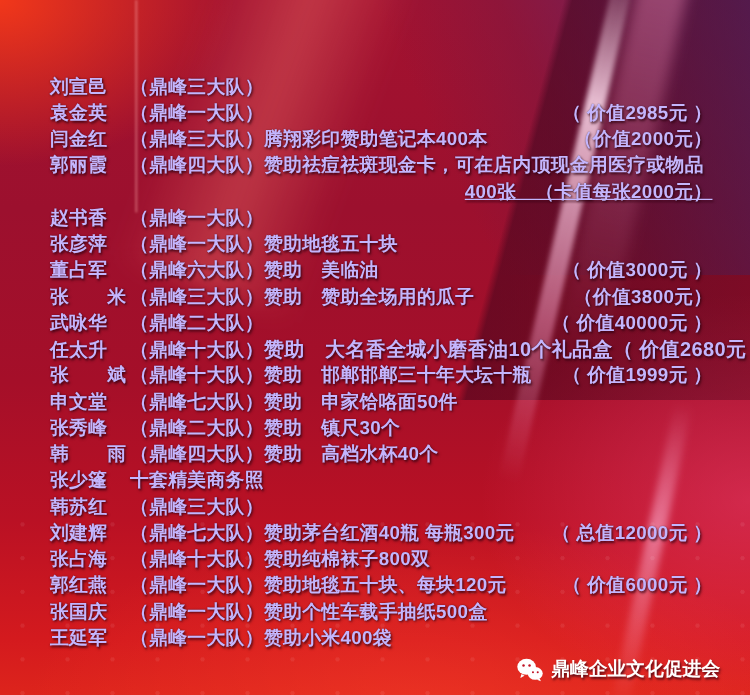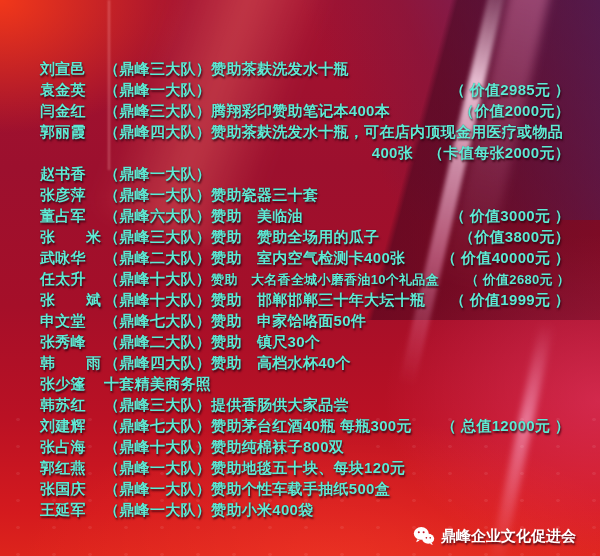--- a/index.html
+++ b/index.html
@@ -42,73 +42,73 @@
   .streak.s5{left:108px;top:0;width:2px;height:170px;
     background:rgba(255,180,180,.35);filter:blur(1px);}
   .dots{
     position:absolute;left:0;right:0;bottom:0;height:150px;
     background-image:radial-gradient(circle, rgba(255,255,255,.10) 1.5px, rgba(255,255,255,0) 2px);
     background-size:36px 27px;opacity:.7;
   }
   
   .content{
     position:absolute;left:40px;right:30px;top:60px;
-    color:#5eead4;font-weight:700;font-size:15px;letter-spacing:.3px;
+    color:#c4b5fd;font-weight:700;font-size:15px;letter-spacing:.3px;
     text-shadow:1px 1.5px 2px rgba(45,0,15,.8), 0 0 1px rgba(0,0,0,.45);
   }
   .row{display:flex;align-items:baseline;height:21px;white-space:pre;}
   .row .name{min-width:64px;flex:none;}
   .row .team{flex:none;}
   .row .text{flex:none;}
   .row .price{margin-left:auto;flex:none;}
-  .row.small .text,.row.small .price{font-size:13px;}
-  .row.cont{justify-content:center;}
+  .row.small .text,.row.small .price{font-size:16px;}
+  .row.cont{justify-content:center;text-decoration:underline;}
   
   .footer{
-    position:absolute;right:24px;bottom:10px;display:flex;align-items:center;gap:6px;
+    position:absolute;right:24px;bottom:10px;display:flex;gap:6px;
     color:#fff;font-weight:700;font-size:15px;
     text-shadow:1px 1.5px 2px rgba(45,0,15,.8);
   }
   .wechat{width:22px;height:20px;display:block;}
 </style>
 </head>
 <body>
 
 <div class="stage">
   <div class="bg-base"></div>
   <div class="purple-corner"></div>
   <div class="dark-wedge"></div>
   <div class="streak s3"></div>
   <div class="streak s2"></div>
   <div class="streak s1"></div>
   <div class="streak s4"></div>
   <div class="streak s5"></div>
   <div class="dots"></div>
 
   <div class="content">
-    <div class="row"><span class="name">刘宣邑</span><span class="team">（鼎峰三大队）</span><span class="text">赞助茶麸洗发水十瓶</span></div>
+    <div class="row"><span class="name">刘宣邑</span><span class="team">（鼎峰三大队）</span></div>
     <div class="row"><span class="name">袁金英</span><span class="team">（鼎峰一大队）</span><span class="price">（ 价值2985元 ）</span></div>
     <div class="row"><span class="name">闫金红</span><span class="team">（鼎峰三大队）</span><span class="text">腾翔彩印赞助笔记本400本</span><span class="price">（价值2000元）</span></div>
-    <div class="row"><span class="name">郭丽霞</span><span class="team">（鼎峰四大队）</span><span class="text">赞助茶麸洗发水十瓶，可在店内顶现金用医疗或物品</span><span class="price"></span></div>
+    <div class="row"><span class="name">郭丽霞</span><span class="team">（鼎峰四大队）</span><span class="text">赞助祛痘祛斑现金卡，可在店内顶现金用医疗或物品</span><span class="price"></span></div>
     <div class="row cont"><span class="price">400张　（卡值每张2000元）</span></div>
     <div class="row"><span class="name">赵书香</span><span class="team">（鼎峰一大队）</span><span class="price"></span></div>
-    <div class="row"><span class="name">张彦萍</span><span class="team">（鼎峰一大队）</span><span class="text">赞助瓷器三十套</span><span class="price"></span></div>
+    <div class="row"><span class="name">张彦萍</span><span class="team">（鼎峰一大队）</span><span class="text">赞助地毯五十块</span><span class="price"></span></div>
     <div class="row"><span class="name">董占军</span><span class="team">（鼎峰六大队）</span><span class="text">赞助　美临油</span><span class="price">（ 价值3000元 ）</span></div>
     <div class="row"><span class="name">张　　米</span><span class="team">（鼎峰三大队）</span><span class="text">赞助　赞助全场用的瓜子</span><span class="price">（价值3800元）</span></div>
-    <div class="row"><span class="name">武咏华</span><span class="team">（鼎峰二大队）</span><span class="text">赞助　室内空气检测卡400张</span><span class="price">（ 价值40000元 ）</span></div>
+    <div class="row"><span class="name">武咏华</span><span class="team">（鼎峰二大队）</span><span class="price">（ 价值40000元 ）</span></div>
     <div class="row small"><span class="name">任太升</span><span class="team">（鼎峰十大队）</span><span class="text">赞助　大名香全城小磨香油10个礼品盒</span><span class="price">（ 价值2680元 ）</span></div>
     <div class="row"><span class="name">张　　斌</span><span class="team">（鼎峰十大队）</span><span class="text">赞助　邯郸邯郸三十年大坛十瓶</span><span class="price">（ 价值1999元 ）</span></div>
     <div class="row"><span class="name">申文堂</span><span class="team">（鼎峰七大队）</span><span class="text">赞助　申家饸咯面50件</span><span class="price"></span></div>
     <div class="row"><span class="name">张秀峰</span><span class="team">（鼎峰二大队）</span><span class="text">赞助　镇尺30个</span><span class="price"></span></div>
     <div class="row"><span class="name">韩　　雨</span><span class="team">（鼎峰四大队）</span><span class="text">赞助　高档水杯40个</span><span class="price"></span></div>
     <div class="row"><span class="name">张少篷</span><span class="team"></span><span class="text">十套精美商务照</span><span class="price"></span></div>
-    <div class="row"><span class="name">韩苏红</span><span class="team">（鼎峰三大队）</span><span class="text">提供香肠供大家品尝</span><span class="price"></span></div>
+    <div class="row"><span class="name">韩苏红</span><span class="team">（鼎峰三大队）</span><span class="price"></span></div>
     <div class="row"><span class="name">刘建辉</span><span class="team">（鼎峰七大队）</span><span class="text">赞助茅台红酒40瓶 每瓶300元</span><span class="price">（ 总值12000元 ）</span></div>
     <div class="row"><span class="name">张占海</span><span class="team">（鼎峰十大队）</span><span class="text">赞助纯棉袜子800双</span><span class="price"></span></div>
-    <div class="row"><span class="name">郭红燕</span><span class="team">（鼎峰一大队）</span><span class="text">赞助地毯五十块、每块120元</span></div>
+    <div class="row"><span class="name">郭红燕</span><span class="team">（鼎峰一大队）</span><span class="text">赞助地毯五十块、每块120元</span><span class="price">（ 价值6000元 ）</span></div>
     <div class="row"><span class="name">张国庆</span><span class="team">（鼎峰一大队）</span><span class="text">赞助个性车载手抽纸500盒</span><span class="price"></span></div>
     <div class="row"><span class="name">王延军</span><span class="team">（鼎峰一大队）</span><span class="text">赞助小米400袋</span><span class="price"></span></div>
   </div>
 
   <div class="footer">
     <svg class="wechat" viewBox="0 0 24 22" aria-hidden="true">
       <ellipse cx="9" cy="8.2" rx="8.2" ry="7" fill="#ffffff"></ellipse>
       <path d="M4.5 14.5 L3.4 18 L7.2 16" fill="#ffffff"></path>
       <ellipse cx="16.6" cy="14" rx="6.6" ry="5.6" fill="#ffffff"></ellipse>
       <path d="M20.5 18.5 L21.6 21 L18.2 19.6" fill="#ffffff"></path>

